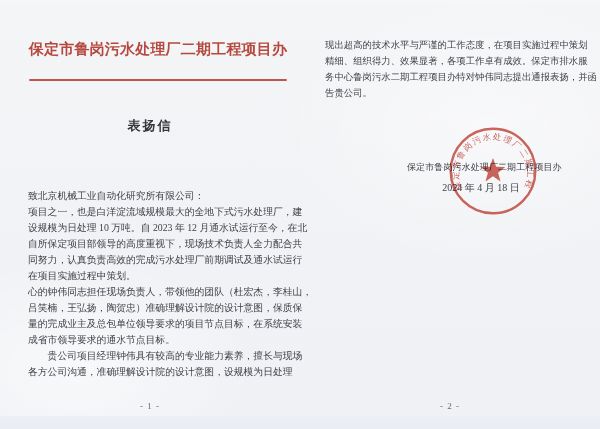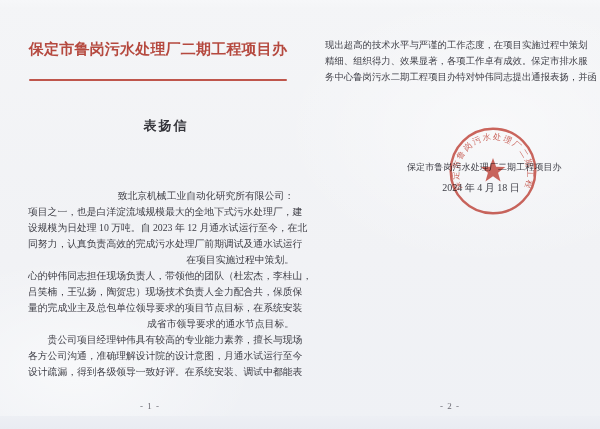--- a/index.html
+++ b/index.html
@@ -30,27 +30,27 @@
     font-family:"Liberation Sans","DejaVu Sans",sans-serif;
     font-weight:bold;font-size:15px;line-height:18px;
     letter-spacing:0.2px;text-align:center;color:#b5493f;
     white-space:nowrap;
   }
   .letterhead-rule{
     position:absolute;left:29px;top:79px;width:258px;height:2px;
     background:#bf564c;border-radius:1px;
   }
   .doc-title{
-    position:absolute;left:36px;top:117px;width:260px;
+    position:absolute;left:20px;top:117px;width:260px;
     text-align:center;font-size:13px;font-weight:bold;
     letter-spacing:2px;color:#35353b;
   }
   .body-lines{position:absolute;color:#3d3d45;}
   .body-lines .text-line{
-    white-space:nowrap;height:16px;line-height:16px;text-align:right;
+    white-space:nowrap;height:16px;line-height:16px;
   }
   .p1{left:28px;top:152px;width:266px;font-size:9.8px;margin-top:36px;}
   .p2{left:325px;top:37px;width:256px;font-size:9.4px;}
   .page-num{
     position:absolute;top:401px;font-size:9px;color:#6a6a72;
     letter-spacing:1px;text-align:center;width:60px;
   }
   .p1n{left:120px;}
   .p2n{left:420px;}
   
@@ -79,38 +79,39 @@
   <div class="scan-top-edge"></div>
 
   <div>
     <div class="letterhead">保定市鲁岗污水处理厂二期工程项目办</div>
     <div class="letterhead-rule"></div>
     <div class="doc-title">表扬信</div>
     <div class="body-lines p1">
         <div class="text-line">致北京机械工业自动化研究所有限公司：</div>
         <div class="text-line">项目之一，也是白洋淀流域规模最大的全地下式污水处理厂，建</div>
         <div class="text-line">设规模为日处理 10 万吨。自 2023 年 12 月通水试运行至今，在北</div>
+        <div class="text-line">自所保定项目部领导的高度重视下，现场技术负责人全力配合共</div>
         <div class="text-line">同努力，认真负责高效的完成污水处理厂前期调试及通水试运行</div>
         <div class="text-line">在项目实施过程中策划。</div>
         <div class="text-line">心的钟伟同志担任现场负责人，带领他的团队（杜宏杰，李桂山，</div>
-        <div class="text-line">吕笑楠，王弘扬，陶贺忠）现场技术负责人全力配合共，保质保</div>
+        <div class="text-line">吕笑楠，王弘扬，陶贺忠）准确理解设计院的设计意图，保质保</div>
         <div class="text-line">量的完成业主及总包单位领导要求的项目节点目标，在系统安装</div>
         <div class="text-line">成省市领导要求的通水节点目标。</div>
         <div class="text-line">　　贵公司项目经理钟伟具有较高的专业能力素养，擅长与现场</div>
-        <div class="text-line">各方公司沟通，准确理解设计院的设计意图，月通水试运行至今</div>
-        <div class="text-line">设计疏漏，得到各级领导一致好评。在系统安装、调试中都能表</div>
+        <div class="text-line">各方公司沟通，准确理解设计院的设计意图，设规模为日处理</div>
       </div>
     <div class="page-num p1n">- 1 -</div>
   </div>
 
   <div>
     <div class="body-lines p2">
         <div class="text-line">现出超高的技术水平与严谨的工作态度，在项目实施过程中策划</div>
         <div class="text-line">精细、组织得力、效果显著，各项工作卓有成效。保定市排水服</div>
         <div class="text-line">务中心鲁岗污水二期工程项目办特对钟伟同志提出通报表扬，并函</div>
+        <div class="text-line">告贵公司。</div>
       </div>
     <div class="sig-org">保定市鲁岗污水处理厂二期工程项目办</div>
     <div class="sig-date">2024 年 4 月 18 日</div>
 
     <svg class="stamp" viewBox="0 0 100 100">
       <defs>
         <path id="ringPath" d="M 17 71 A 37.5 37.5 0 1 1 83 71" fill="none"></path>
       </defs>
       <circle cx="50" cy="50" r="46" fill="none" stroke="#c84c41" stroke-width="2.6"></circle>
       <text>

